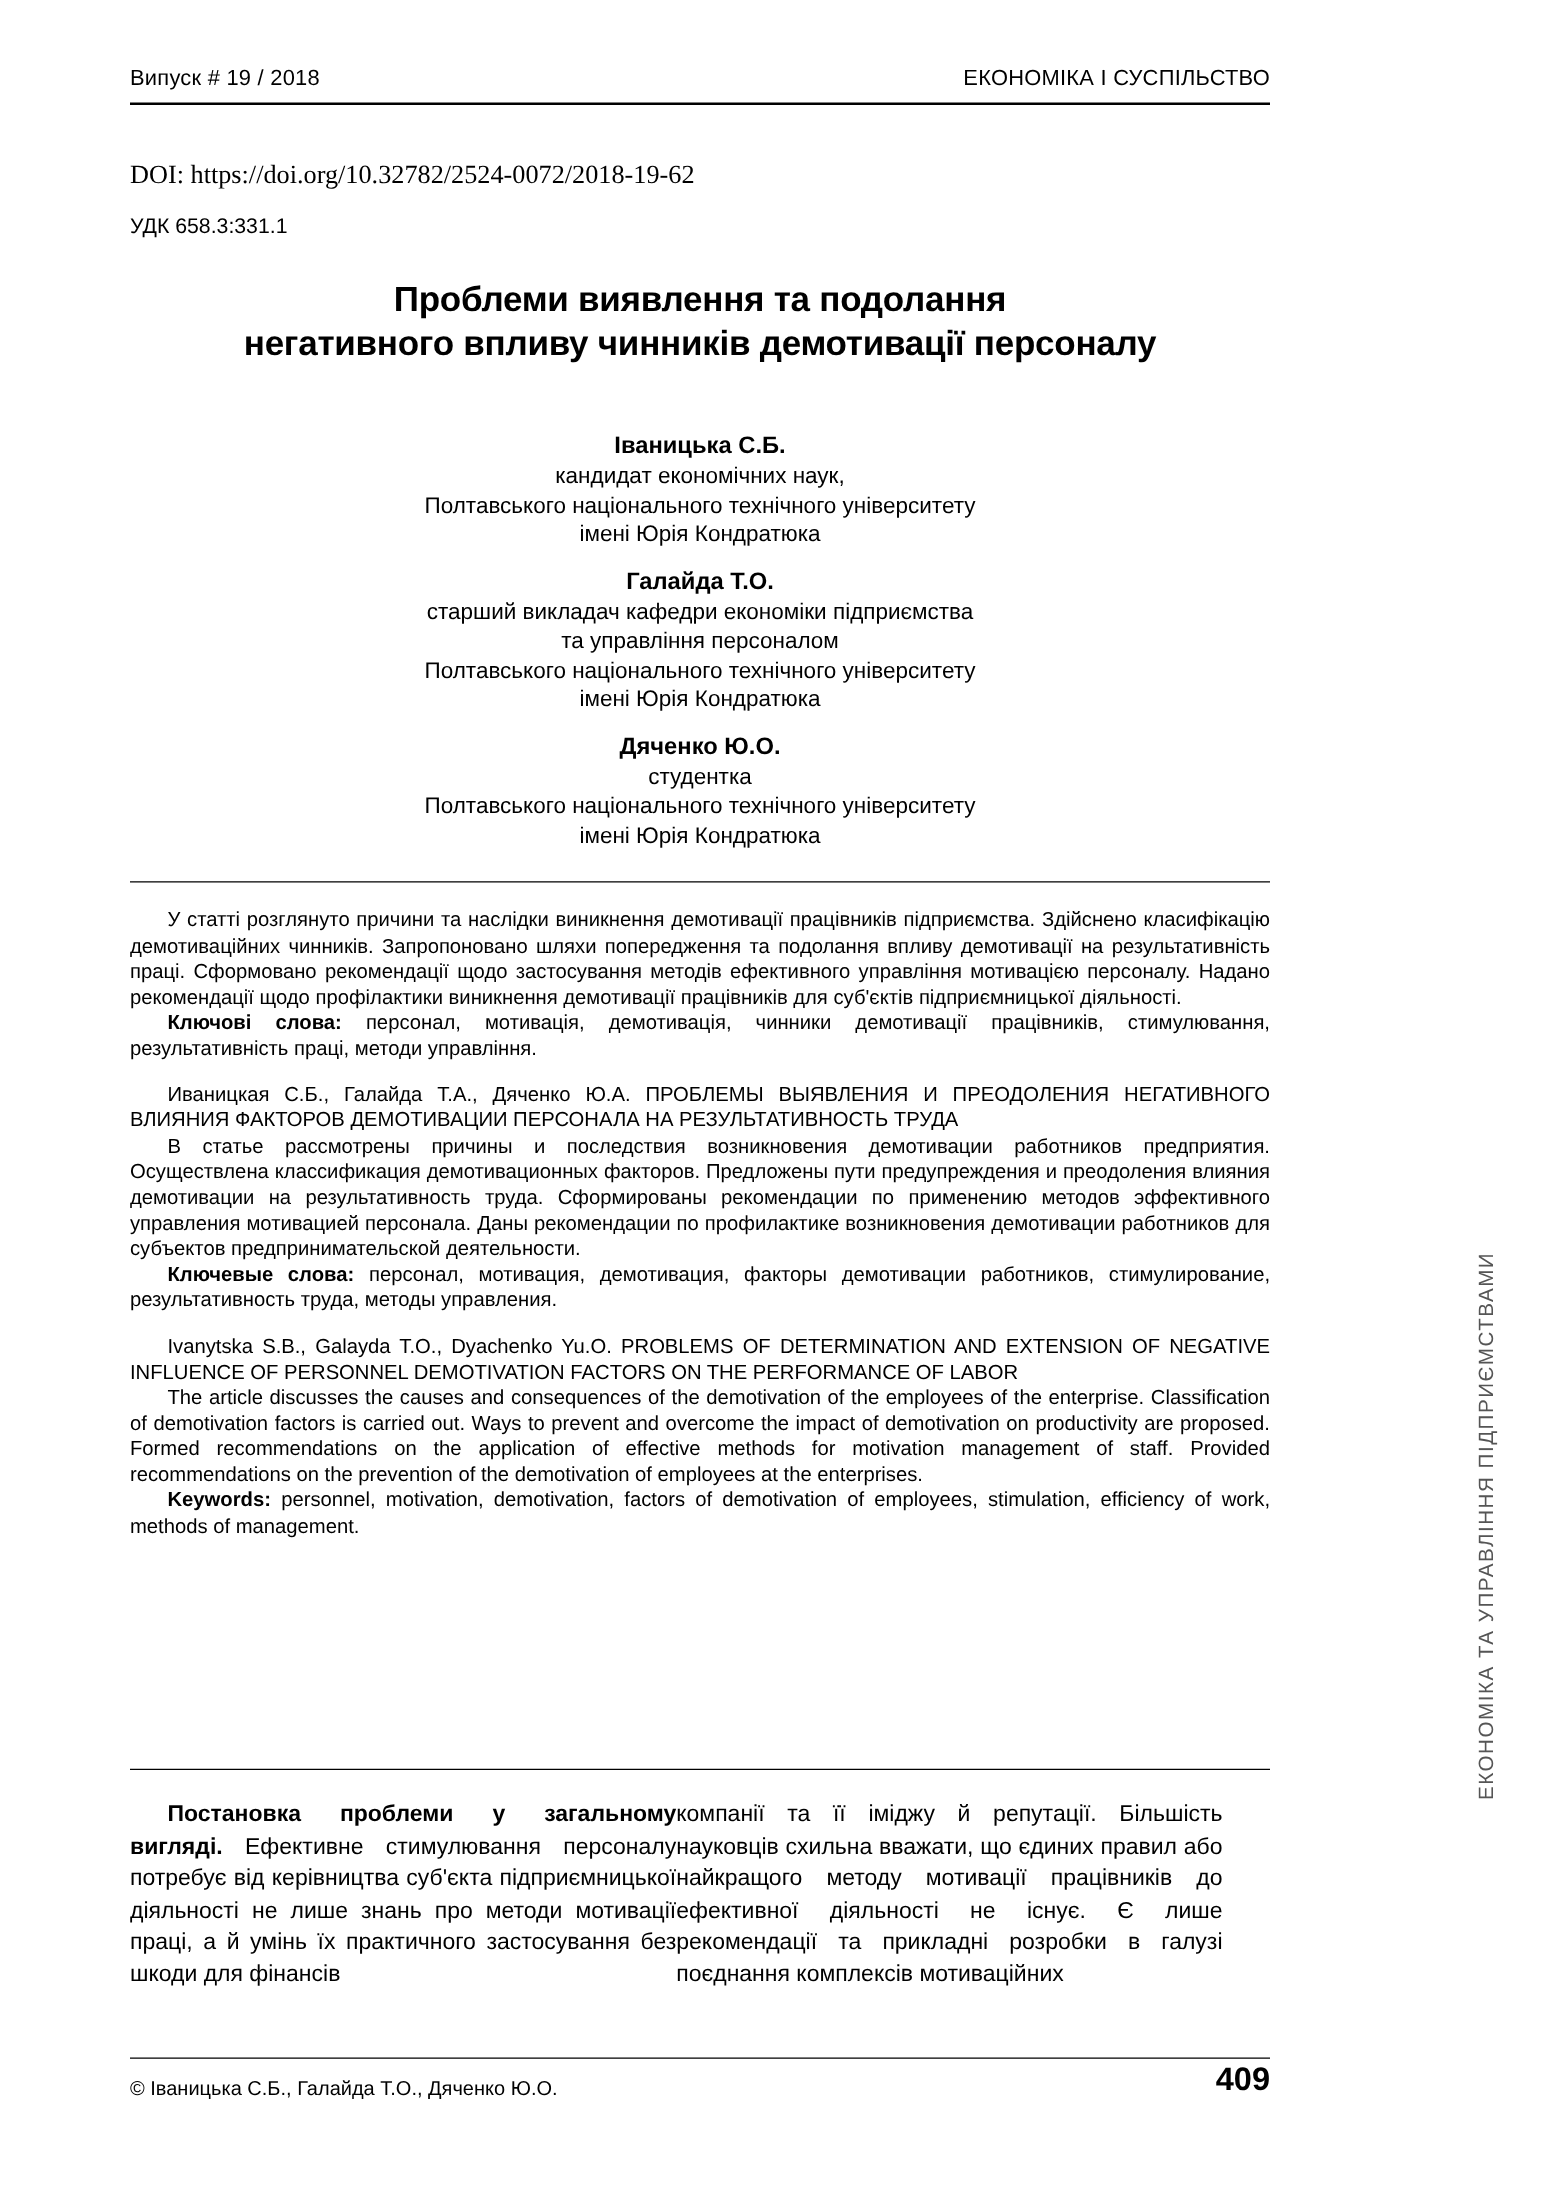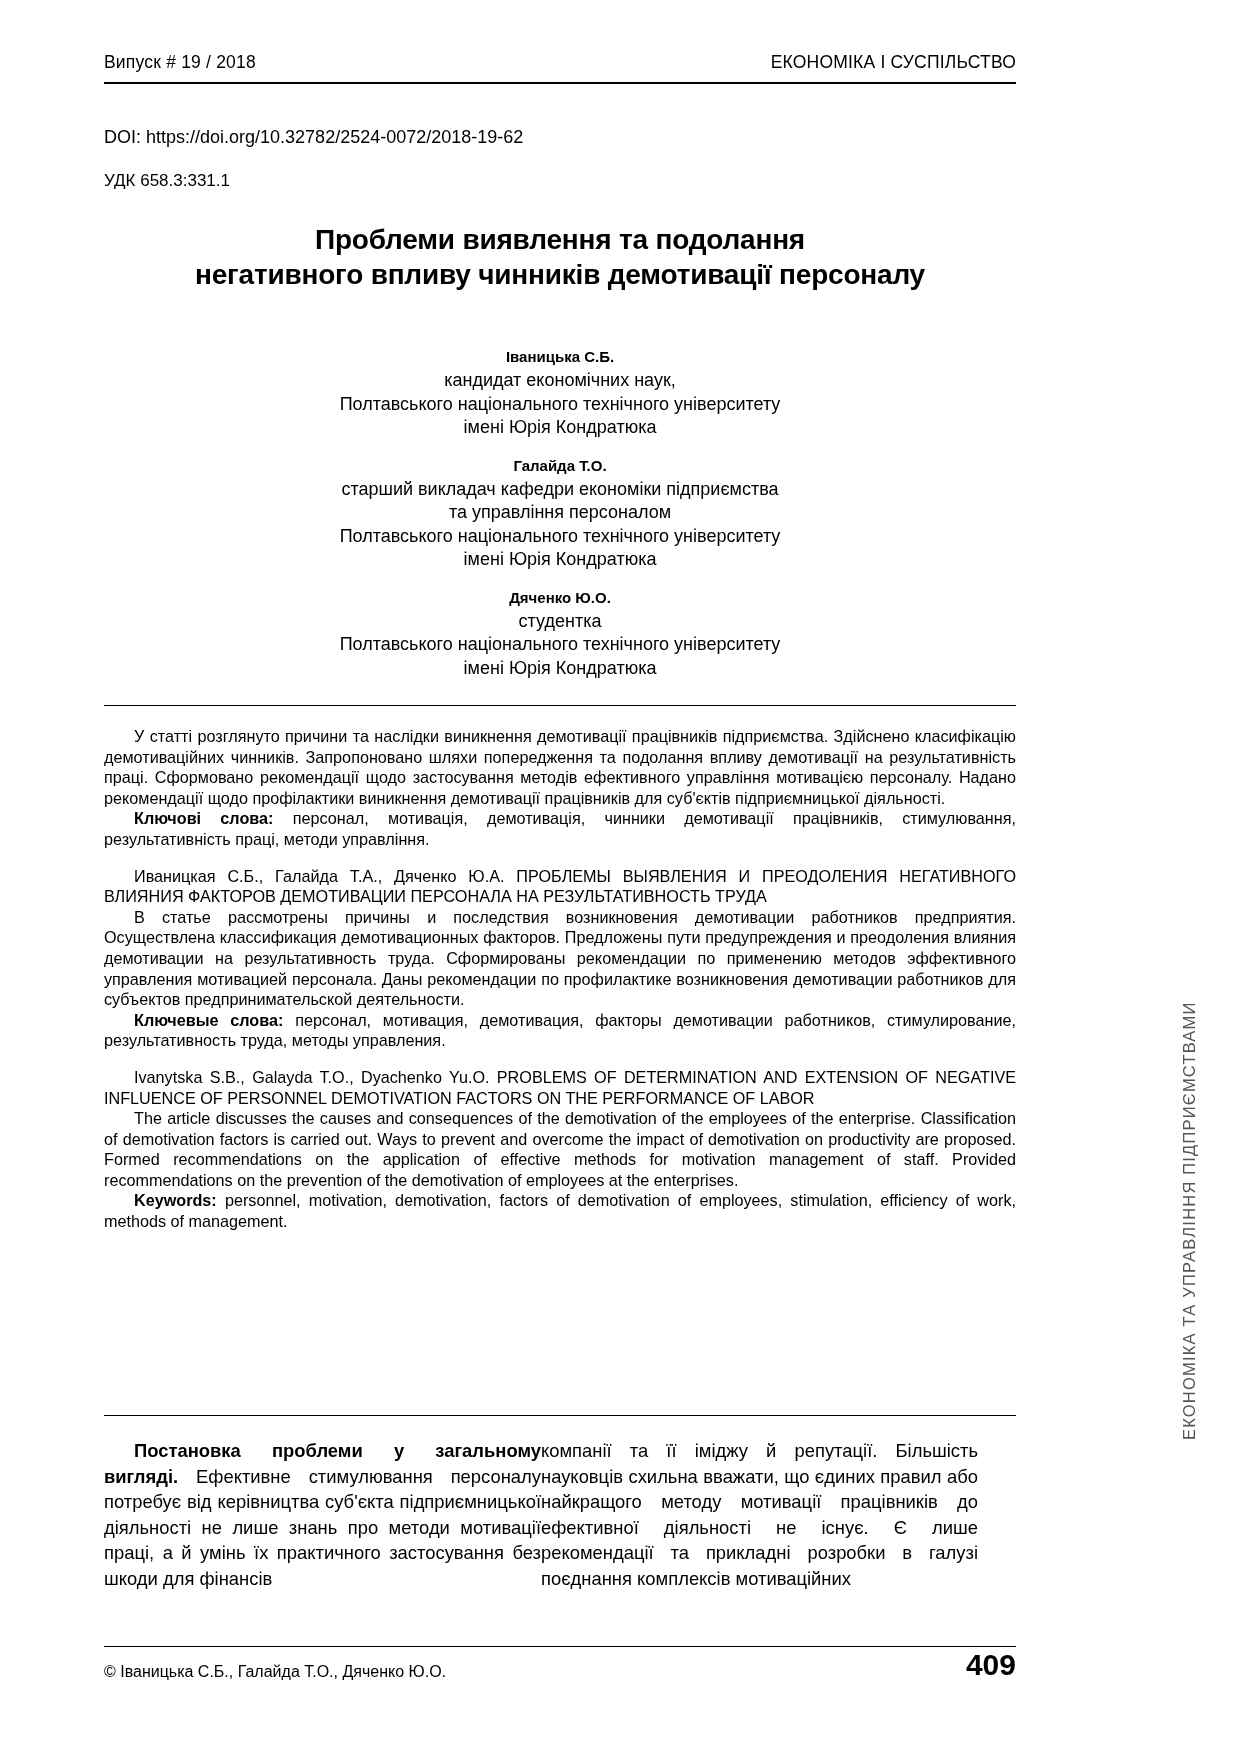--- a/index.html
+++ b/index.html
@@ -44,22 +44,23 @@
     width: 912px;
     height: 0;
     border-top: 2px solid #000;
   }
 
   
   .doi {
     position: absolute;
     left: 104px;
     top: 127px;
-    font-size: 18px;
+    font-size: 21px;
     letter-spacing: 0px;
+    font-family: Liberation Serif, serif;
   }
   .udc {
     position: absolute;
     left: 104px;
     top: 171px;
     font-size: 17px;
   }
 
   
   .title {
@@ -77,21 +78,21 @@
   
   .authors {
     position: absolute;
     left: 104px;
     top: 344px;
     width: 912px;
     text-align: center;
   }
   .author-block { margin-bottom: 13px; }
   .author-name {
-    font-size: 15px;
+    font-size: 19px;
     font-weight: bold;
     line-height: 25px;
   }
   .author-line {
     font-size: 18px;
     line-height: 23.5px;
   }
 
   .rule-abs-top {
     position: absolute;
@@ -178,21 +179,21 @@
   .footer-left {
     position: absolute;
     left: 104px;
     top: 1663px;
     font-size: 16px;
   }
   .footer-page {
     position: absolute;
     right: 224px;
     top: 1648px;
-    font-size: 30px;
+    font-size: 26px;
     font-weight: bold;
   }
 </style>
 </head>
 <body>
 
 <div class="page">
 
   <div class="runhead">
     <span class="left">Випуск # 19 / 2018</span>

